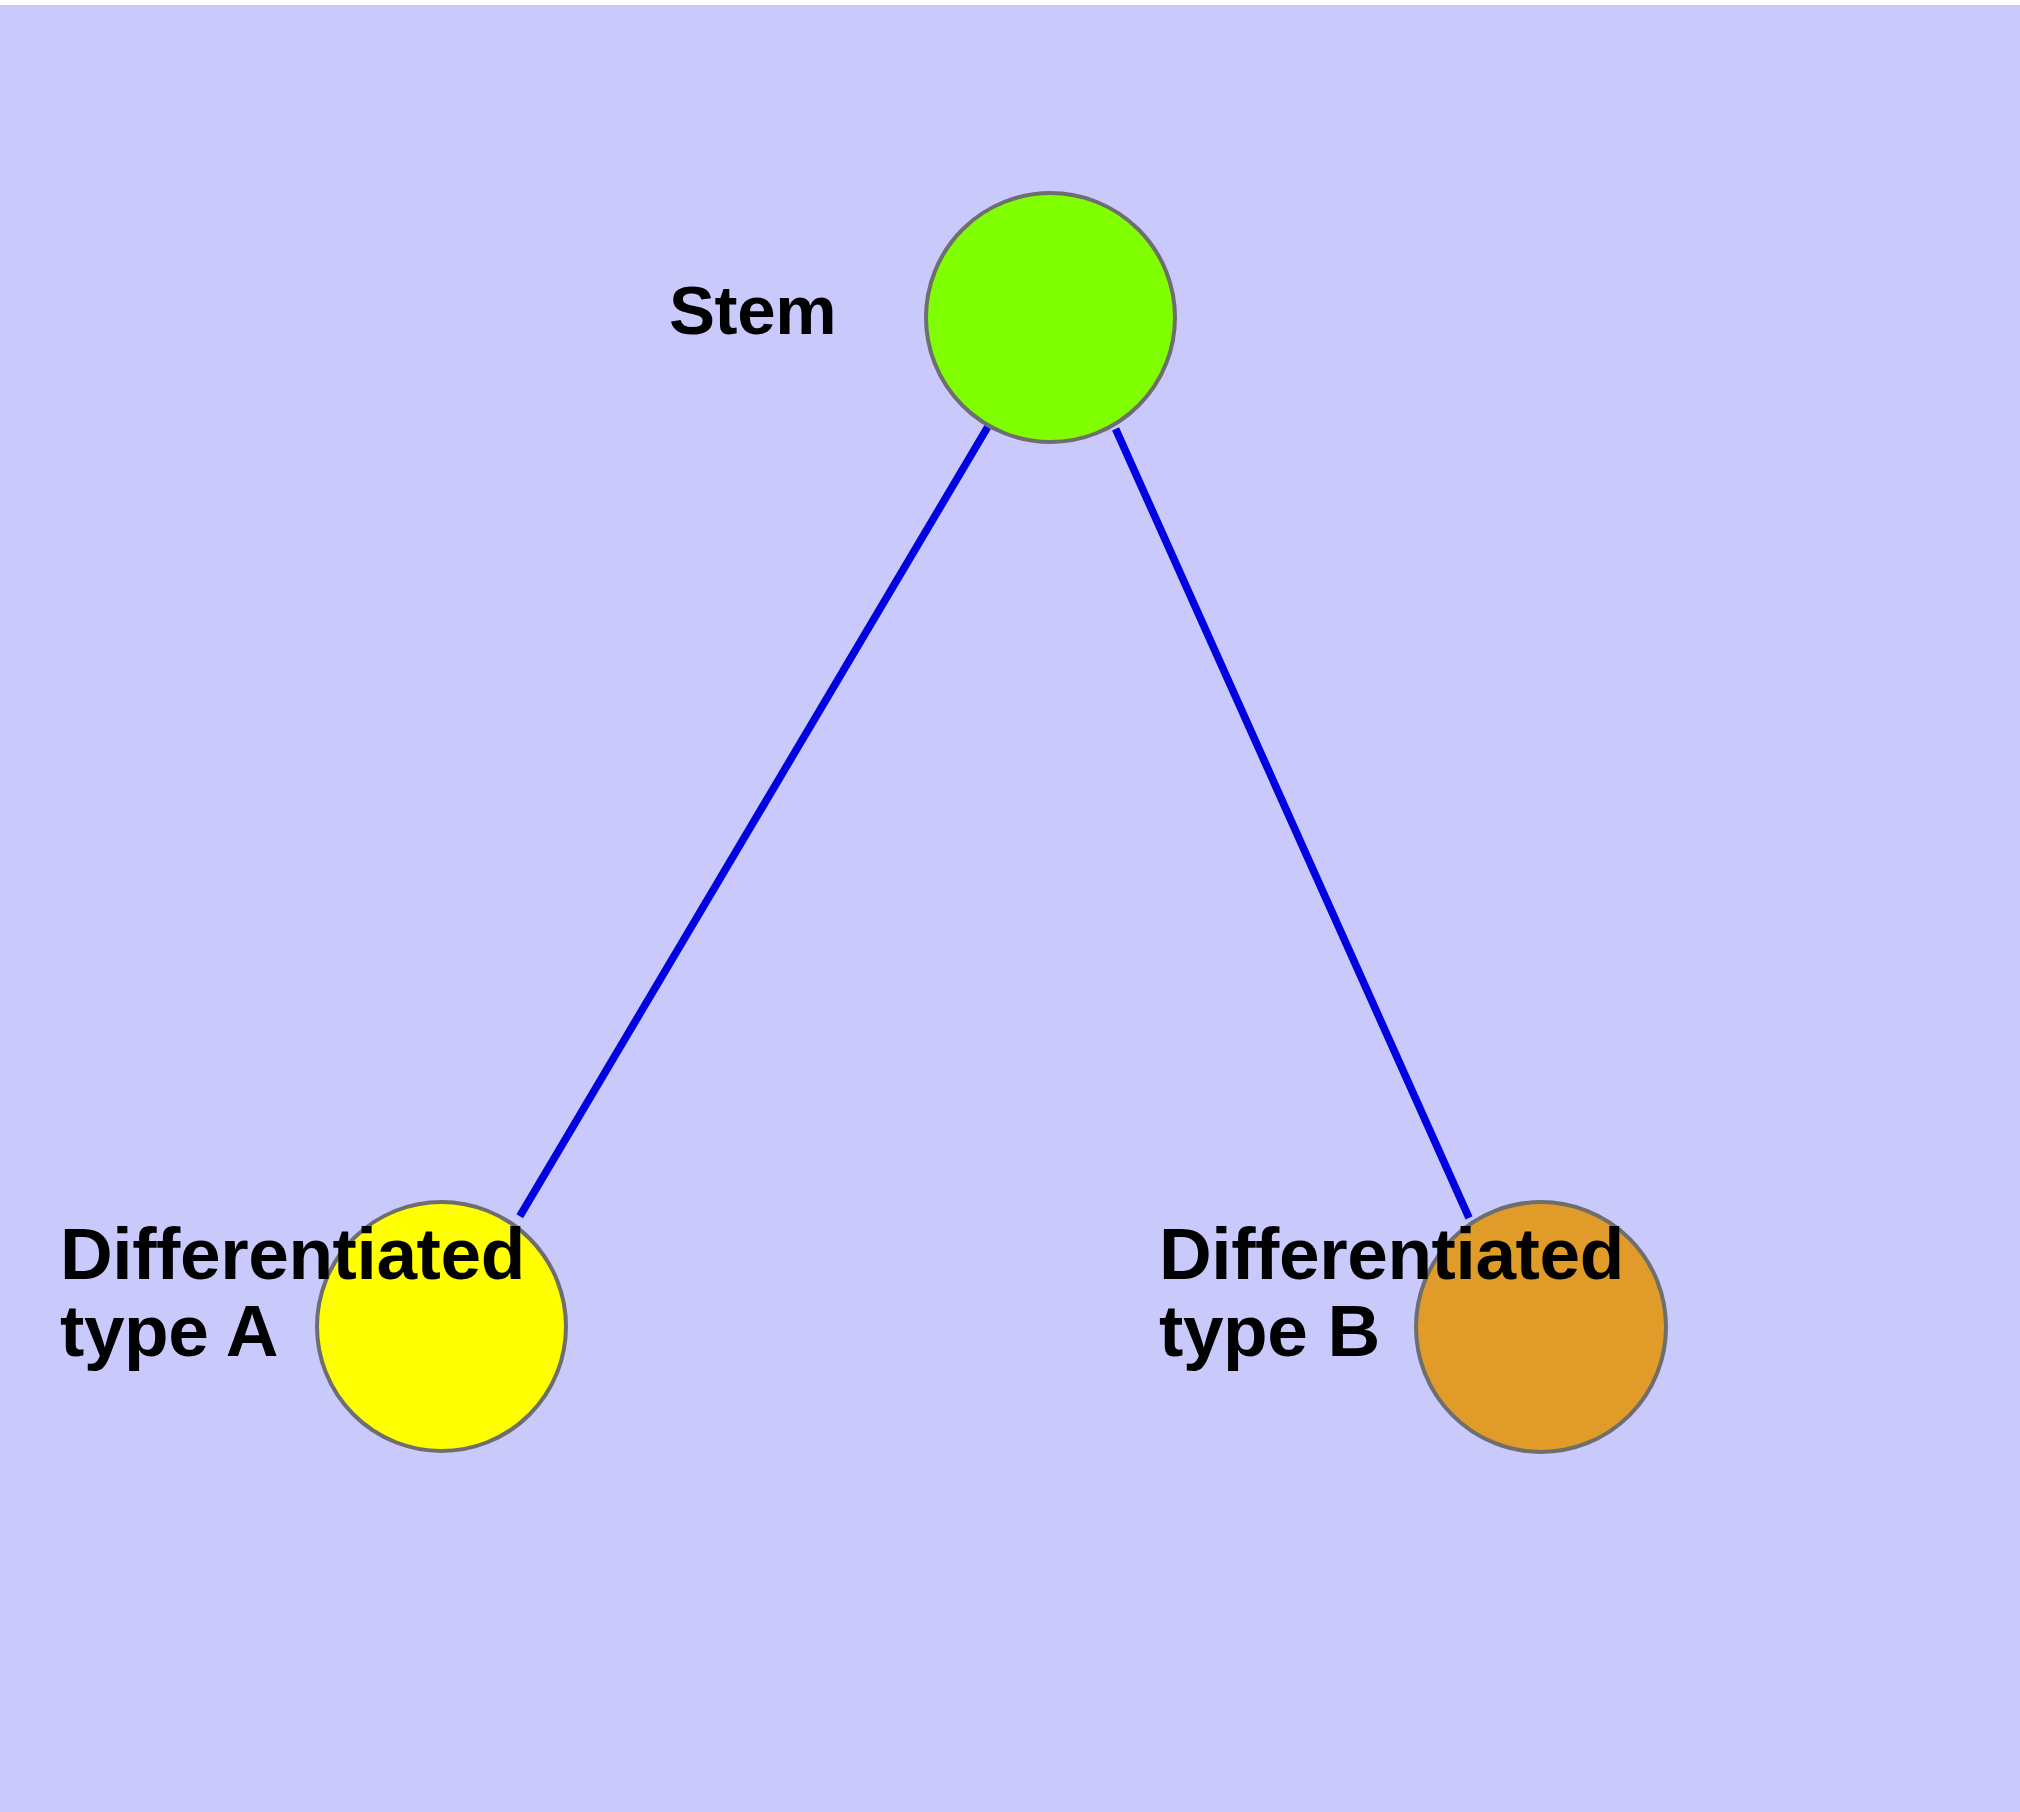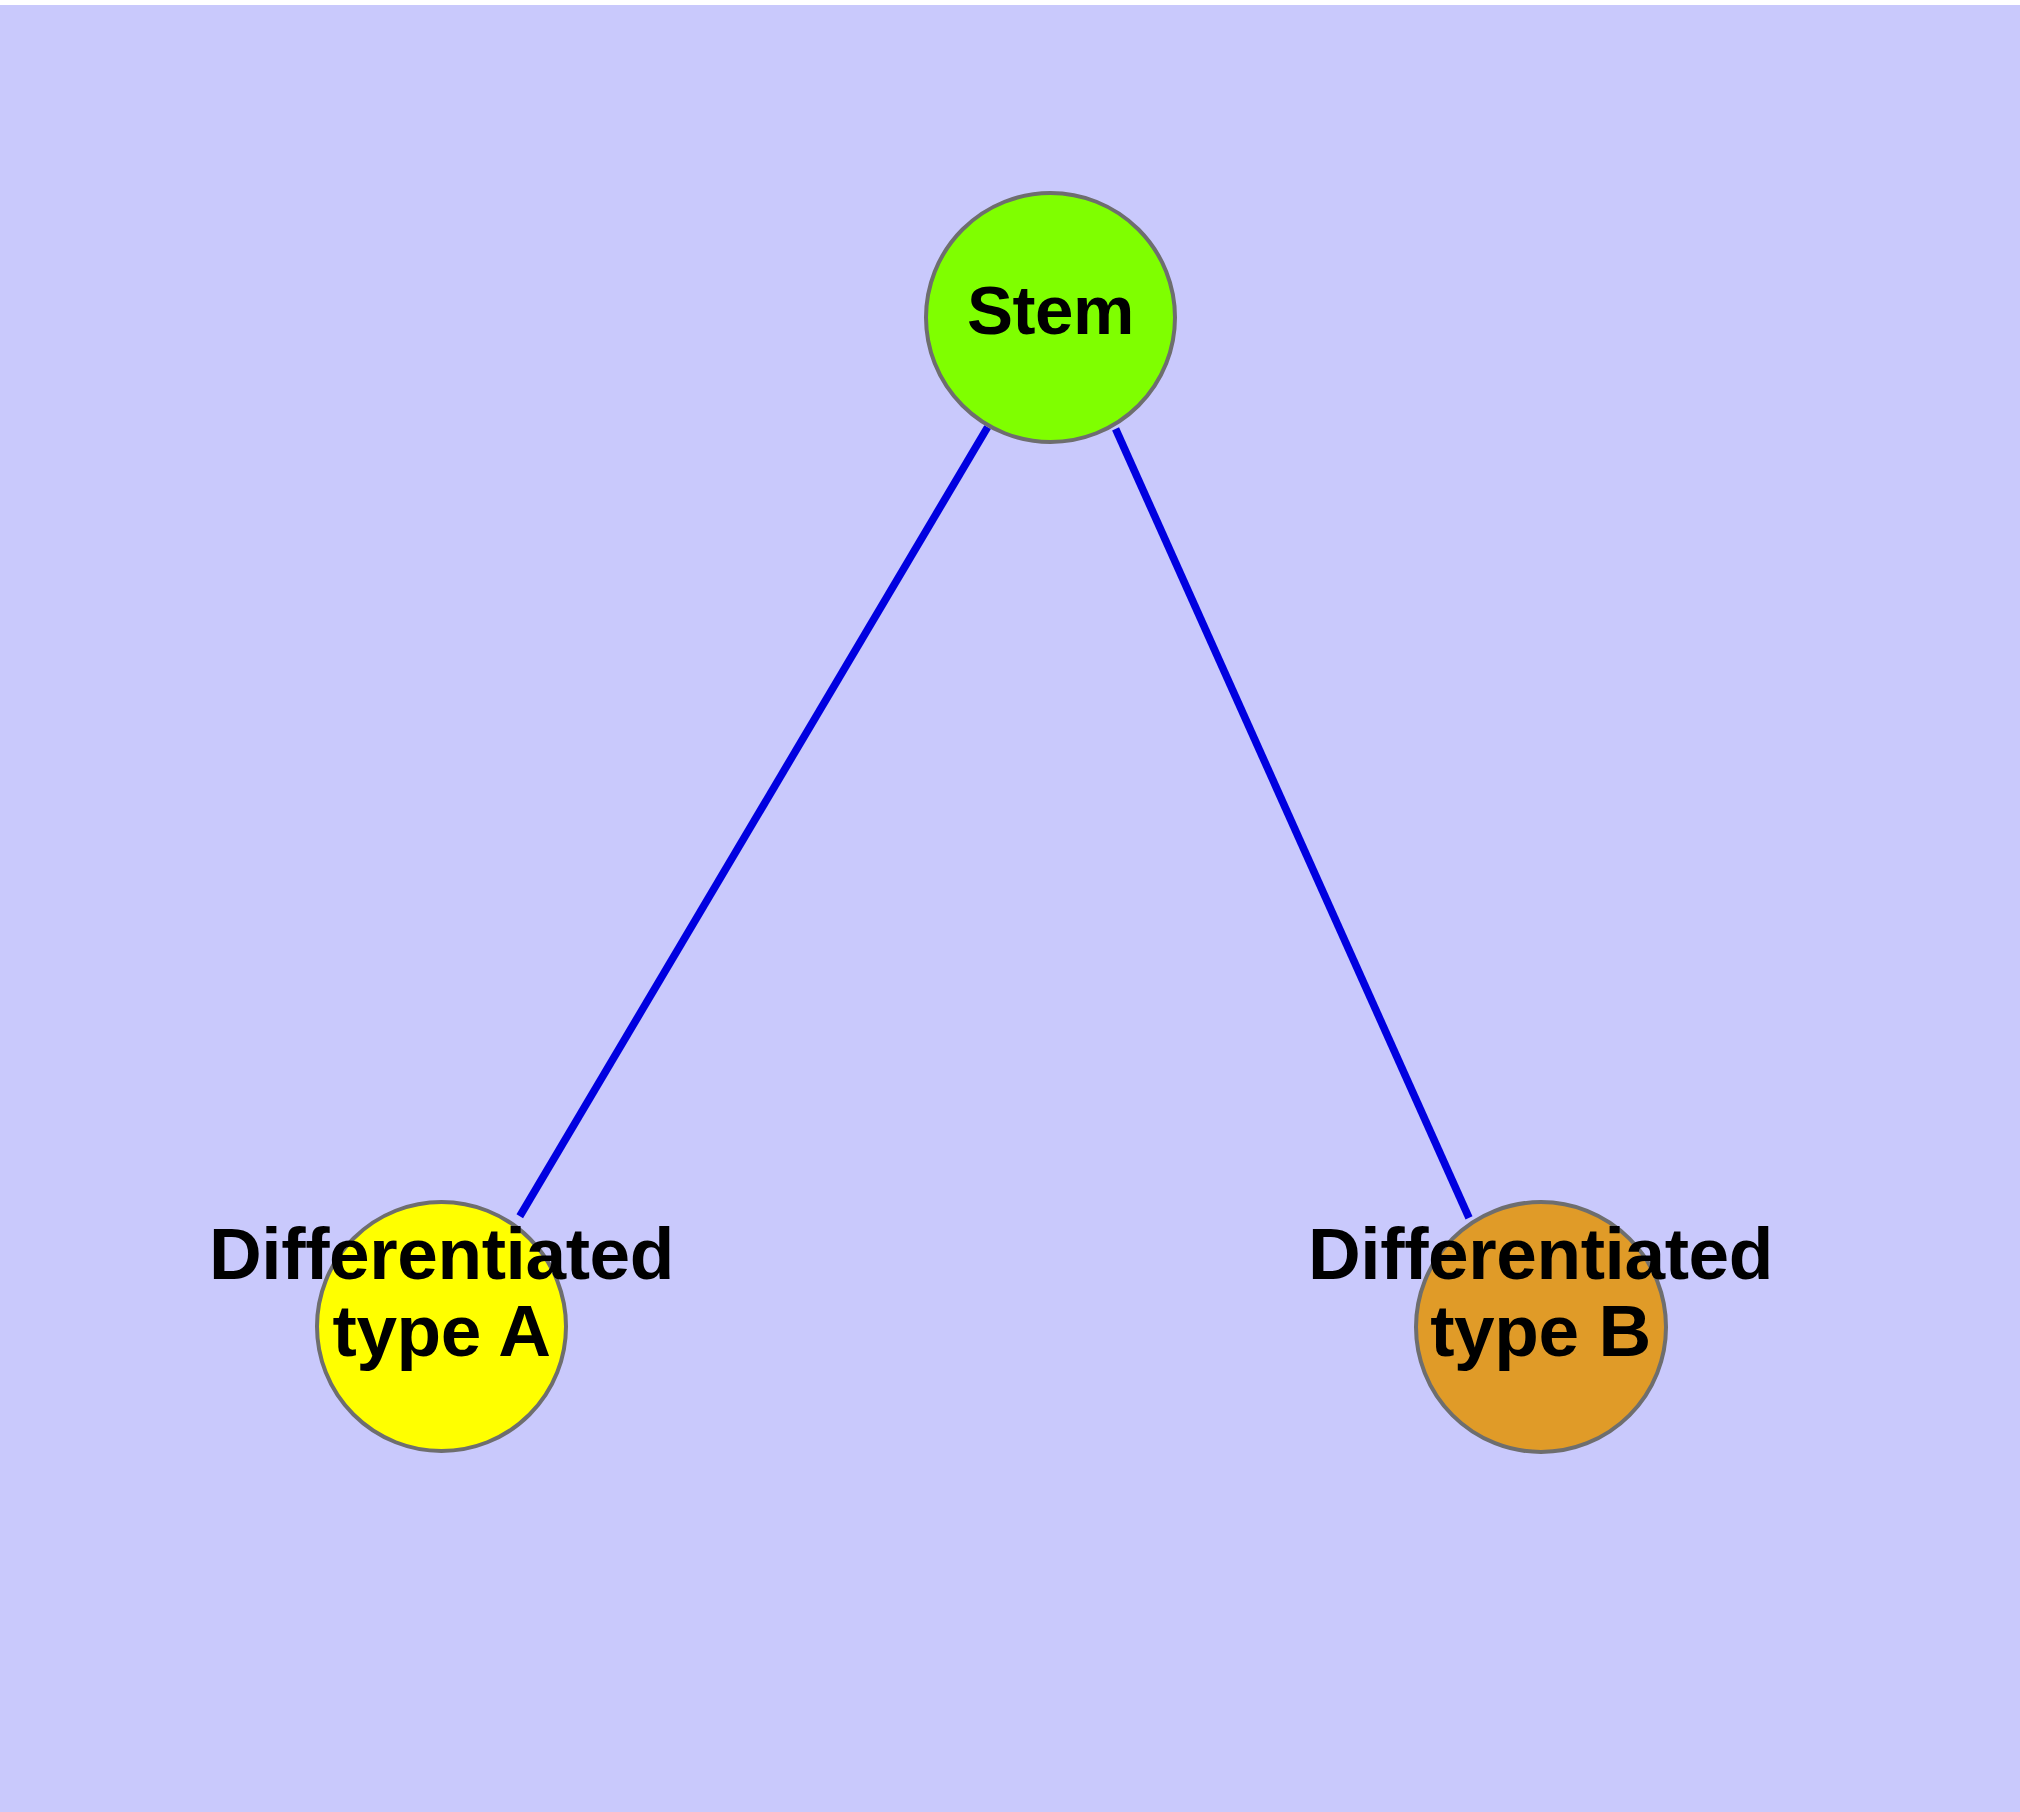--- a/index.html
+++ b/index.html
@@ -29,21 +29,20 @@
     width: 2021px;
     height: 1812px;
   }
   .node {
     position: absolute;
     border-radius: 50%;
     box-sizing: border-box;
   }
   .node-label {
     position: absolute;
-    text-align: center;
     color: #000000;
     font-weight: bold;
     line-height: 1.06;
     white-space: pre-line;
     letter-spacing: -0.4px;
     pointer-events: none;
   }
   #label-stem {
     font-size: 69px;
   }

